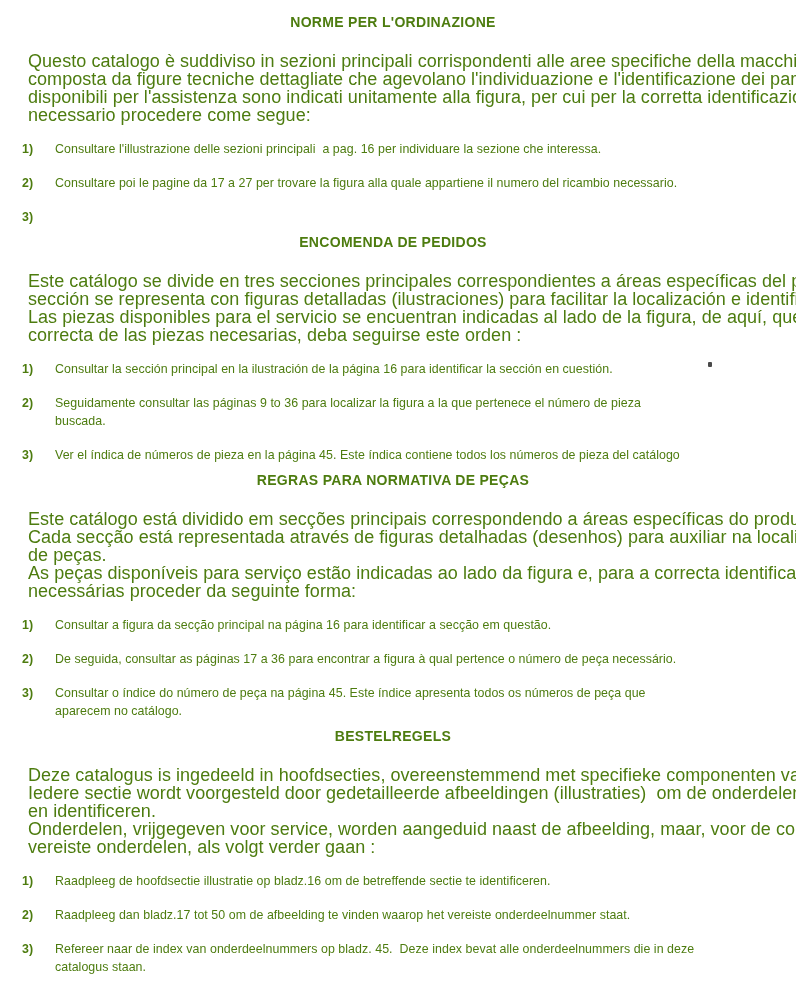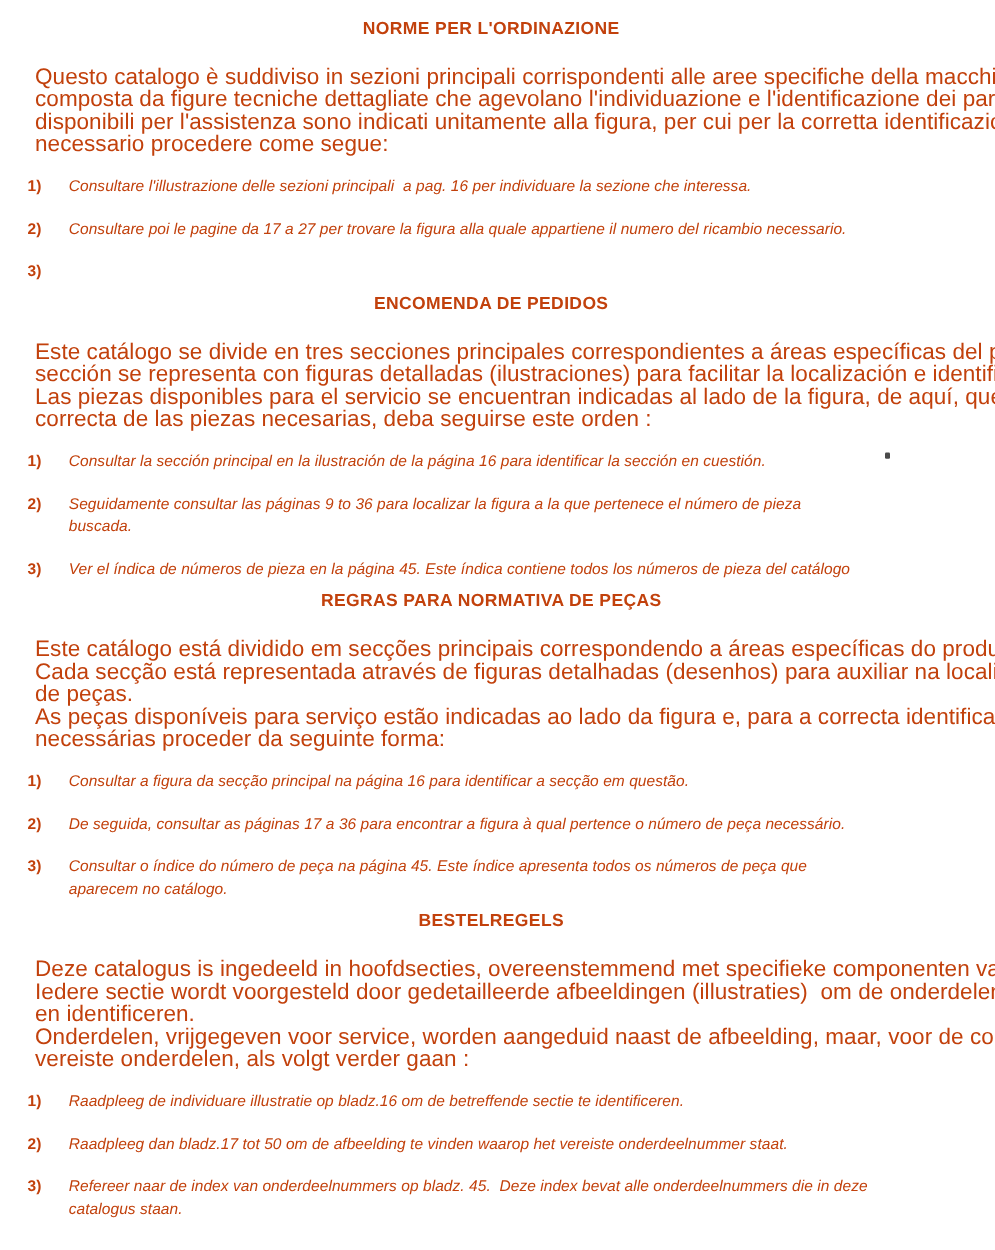--- a/index.html
+++ b/index.html
@@ -8,21 +8,21 @@
     background: #ffffff;
   }
   .page {
     position: relative;
     width: 796px;
     height: 1000px;
     box-sizing: border-box;
     padding: 14px 6px 0 22px;
     overflow: hidden;
     background: #ffffff;
-    color: #c2410c;
+    color: #4d7c0f;
     font-family: "Liberation Sans", sans-serif;
   }
   .section-title {
     margin: 8px 26px 0 0;
     text-align: center;
     font-weight: 700;
     font-size: 14px;
     line-height: 16px;
     letter-spacing: 0.3px;
     white-space: pre;
@@ -43,21 +43,20 @@
     font-size: 12.4px;
     line-height: 18px;
     letter-spacing: 0.05px;
   }
   .item .num {
     flex: 0 0 33px;
     font-weight: 700;
   }
   .item .txt {
     white-space: pre;
-    font-style: italic;
   }
   .scan-artifact {
     position: absolute;
     left: 708px;
     top: 362px;
     width: 4px;
     height: 5px;
     background: #4a4a4a;
     border-radius: 1px;
   }
@@ -131,21 +130,21 @@
 
   <div class="section">
     <div class="section-title">BESTELREGELS</div>
     <div class="intro">Deze catalogus is ingedeeld in hoofdsecties, overeenstemmend met specifieke componenten van het produkt.
 Iedere sectie wordt voorgesteld door gedetailleerde afbeeldingen (illustraties)  om de onderdelen te helpen lokaliseren
 en identificeren.
 Onderdelen, vrijgegeven voor service, worden aangeduid naast de afbeelding, maar, voor de correcte identificatie van
 vereiste onderdelen, als volgt verder gaan :</div>
     <div class="item">
       <span class="num">1)</span>
-      <span class="txt">Raadpleeg de individuare illustratie op bladz.16 om de betreffende sectie te identificeren.</span>
+      <span class="txt">Raadpleeg de hoofdsectie illustratie op bladz.16 om de betreffende sectie te identificeren.</span>
     </div>
     <div class="item">
       <span class="num">2)</span>
       <span class="txt">Raadpleeg dan bladz.17 tot 50 om de afbeelding te vinden waarop het vereiste onderdeelnummer staat.</span>
     </div>
     <div class="item">
       <span class="num">3)</span>
       <span class="txt">Refereer naar de index van onderdeelnummers op bladz. 45.  Deze index bevat alle onderdeelnummers die in deze
 catalogus staan.</span>
     </div>

